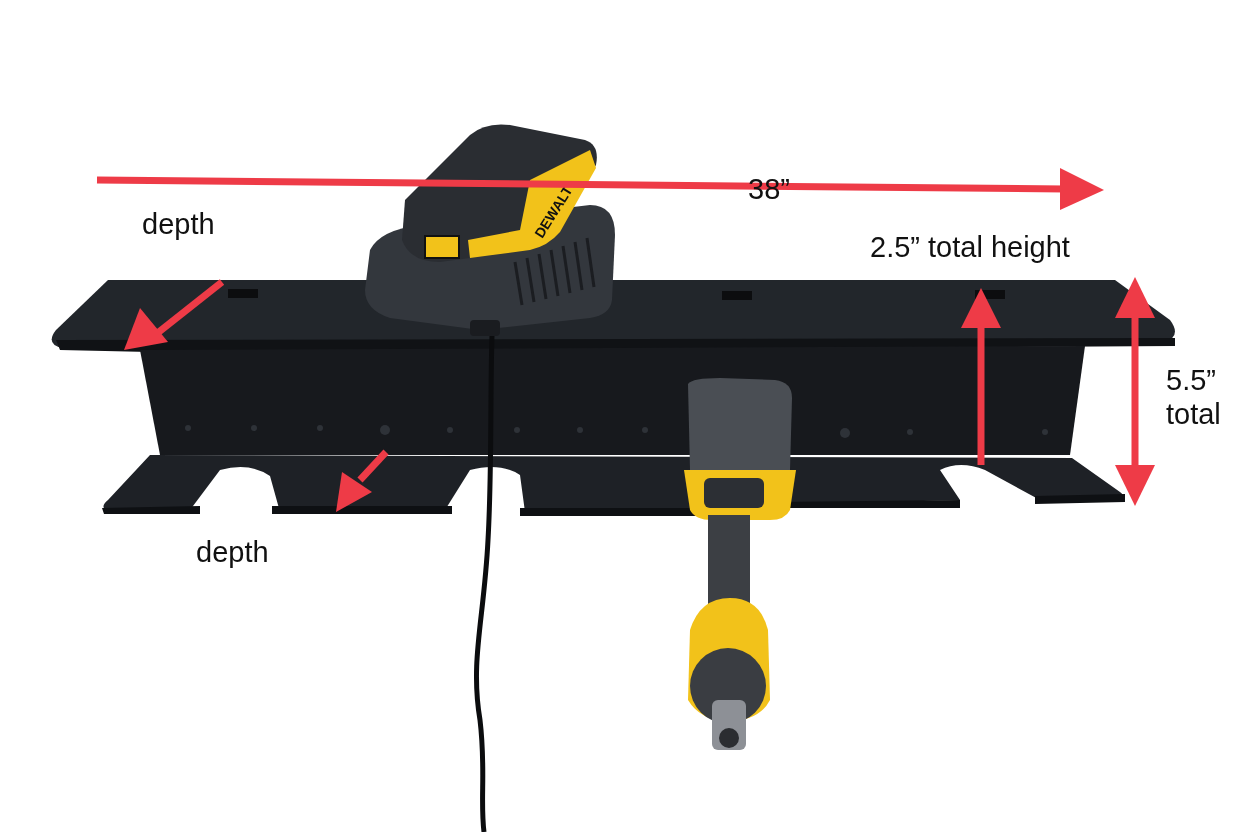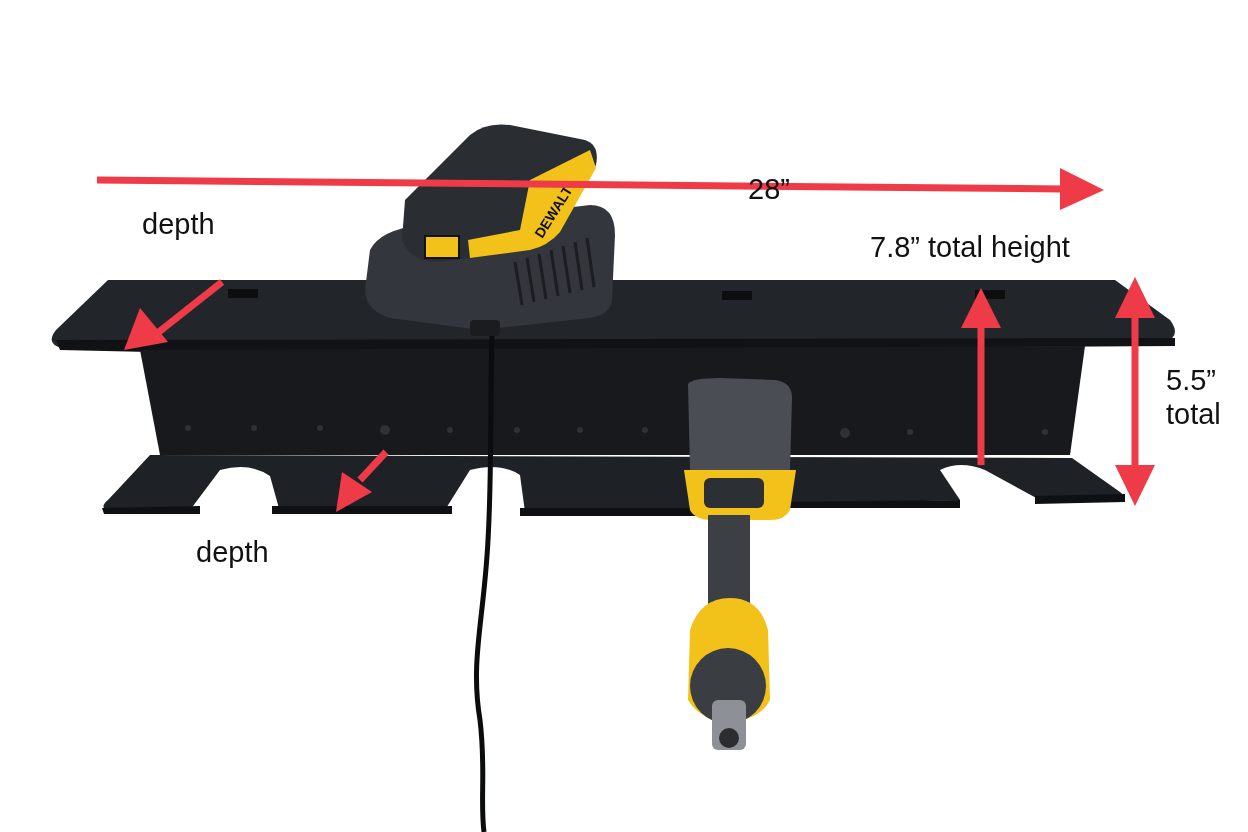--- a/index.html
+++ b/index.html
@@ -85,27 +85,27 @@
 
     <line x1="1135" y1="315" x2="1135" y2="470" stroke-width="7"></line>
     <polygon points="1115,318 1135,277 1155,318" stroke="none"></polygon>
     <polygon points="1115,465 1135,506 1155,465" stroke="none"></polygon>
 
     <line x1="386" y1="452" x2="360" y2="480" stroke-width="7"></line>
     <polygon points="336,512 342,472 372,492" stroke="none"></polygon>
   </g>
 </svg>
 
-<div class="label" style="left:748px; top:172px;">28”</div>
+<div class="label" style="left:748px; top:172px;">38”</div>
 
 <div class="label" style="left:142px; top:207px;">
   <div>depth</div>
 </div>
 
-<div class="label" style="left:870px; top:230px;">7.8” total height</div>
+<div class="label" style="left:870px; top:230px;">2.5” total height</div>
 
 <div class="label" style="left:1142px; top:363px; text-align:left;margin-left:24px;">
   <div>5.5”</div>
   <div>total</div>
 </div>
 
 <div class="label" style="left:196px; top:535px;">
   <div>depth</div>
 </div>
 

